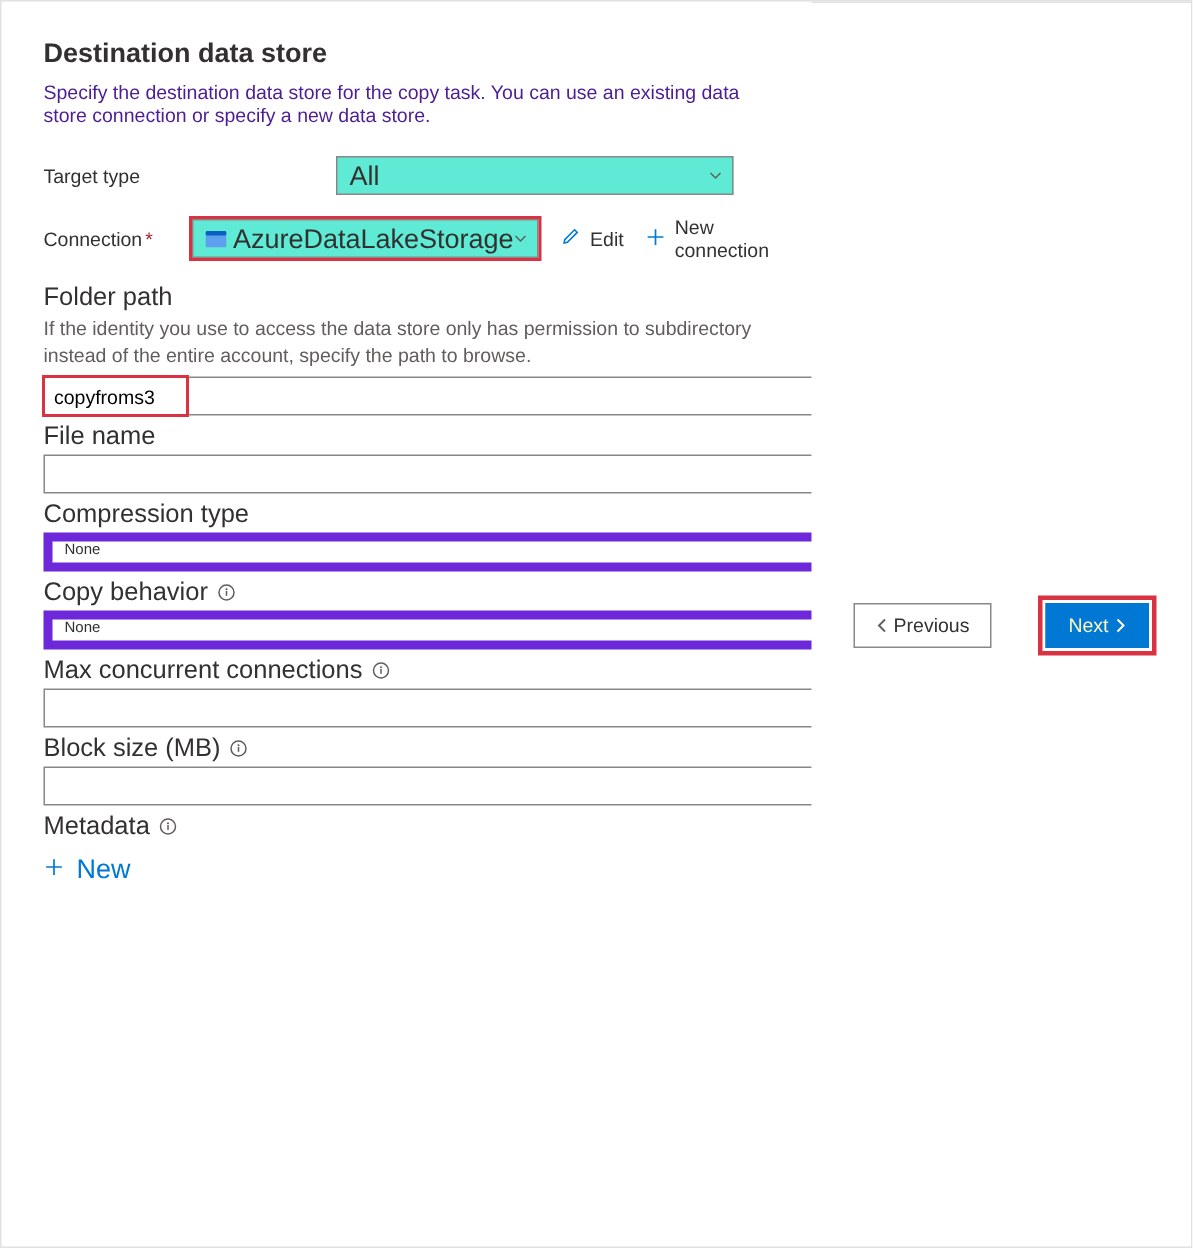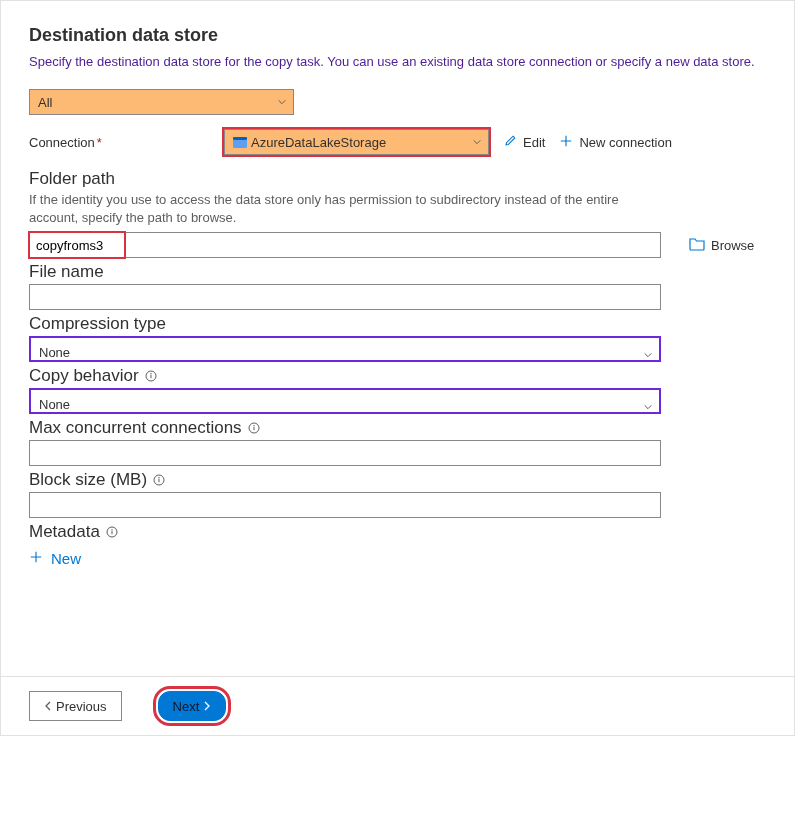--- a/index.html
+++ b/index.html
@@ -5,25 +5,25 @@
   * { box-sizing: border-box; }
   body {
     margin: 0;
     font-family: "Segoe UI", -apple-system, Arial, sans-serif;
     font-size: 13px;
     color: #323130;
     background: #fff;
   }
   .page {
     width: 795px;
-    height: 736px;
+    height: 832px;
     margin: 0;
     border: 1px solid #e1e1e1;
     display: flex;
-    flex-direction: column;
+    flex-direction: row;
   }
   .content {
     padding: 24px 28px 0 28px;
     flex: 1;
     overflow: hidden;
   }
   h2 {
     font-size: 18px;
     font-weight: 600;
     margin: 0 0 8px 0;
@@ -45,22 +45,22 @@
     color: #323130;
   }
   .req { color: #a4262c; margin-left:2px;}
   .select {
     width: 265px;
     height: 26px;
     border: 1px solid #8a8886;
     display: flex;
     align-items: center;
     padding: 0 6px 0 8px;
-    font-size: 13px;
-    background: #fdba74;
+    font-size: 18px;
+    background: #5eead4;
     position: relative;
   }
   .select.hl { outline: 2px solid #d93243; outline-offset: 0; }
   .select .txt { flex:1; overflow:hidden; white-space:nowrap; }
   .chev {
     width: 10px; height: 10px; flex: 0 0 10px;
   }
   .chev svg { width:10px; height:10px; display:block; }
   .linkbtn {
     display: inline-flex;
@@ -108,35 +108,35 @@
   .hl-overlay {
     position:absolute;
     pointer-events:none;
     border:2px solid #d93243;
     top:-1px; left:-1px;
     width:98px; height:28px;
   }
   .dropdown-full {
     width: 632px;
     height: 26px;
-    border: 2px solid #6d28d9;
+    border: 6px solid #6d28d9;
     display:flex;
-    align-items:flex-end;
+    align-items:flex-start;
     padding:0 6px 0 8px;
-    font-size:13px;
+    font-size:10px;
     background:#fff;
   }
   .dropdown-full .txt { flex:1 }
   .info-icon svg { width:12px; height:12px; display:block; color:#605e5c;}
   .metadata-new {
     display:inline-flex;
     align-items:center;
     gap:8px;
     color:#0078d4;
-    font-size:15px;
+    font-size:18px;
     margin-top:6px;
     cursor:pointer;
     justify-content:space-between;
   }
   .footer {
     border-top: 1px solid #e1e1e1;
     padding: 14px 28px;
     display:flex;
     align-items:center;
     gap:36px;
@@ -150,22 +150,21 @@
     align-items:center;
     gap:4px;
     cursor:pointer;
     border:1px solid #8a8886;
     background:#fff;
     color:#323130;
   }
   .btn.primary {
     background:#0078d4;
     border-color:#0078d4;
-    color:#0f172a;
-    border-radius:12px;
+    color:#fef9c3;
   }
   .btn.primary.hl {
     outline: 3px solid #d93243;
     outline-offset: 2px;
   }
   .azure-icon {
     width:14px; height:11px; flex:0 0 14px;
     display:inline-flex; align-items:center; justify-content:center;
     margin-right:4px;
   }
@@ -176,20 +175,21 @@
 </head>
 <body>
 
 <div class="page">
   <div class="content">
     <h2>Destination data store</h2>
     <div class="desc">Specify the destination data store for the copy task. You can use an existing data store connection or specify a new data store.</div>
 
     
     <div class="row">
+      <div class="row-label">Target type</div>
       <div class="select">
         <span class="txt">All</span>
         <span class="chev">
           <svg viewBox="0 0 12 12">
               <path d="M2 4l4 4 4-4" fill="none" stroke="#605e5c" stroke-width="1.2"></path>
             </svg>
         </span>
       </div>
     </div>
 

